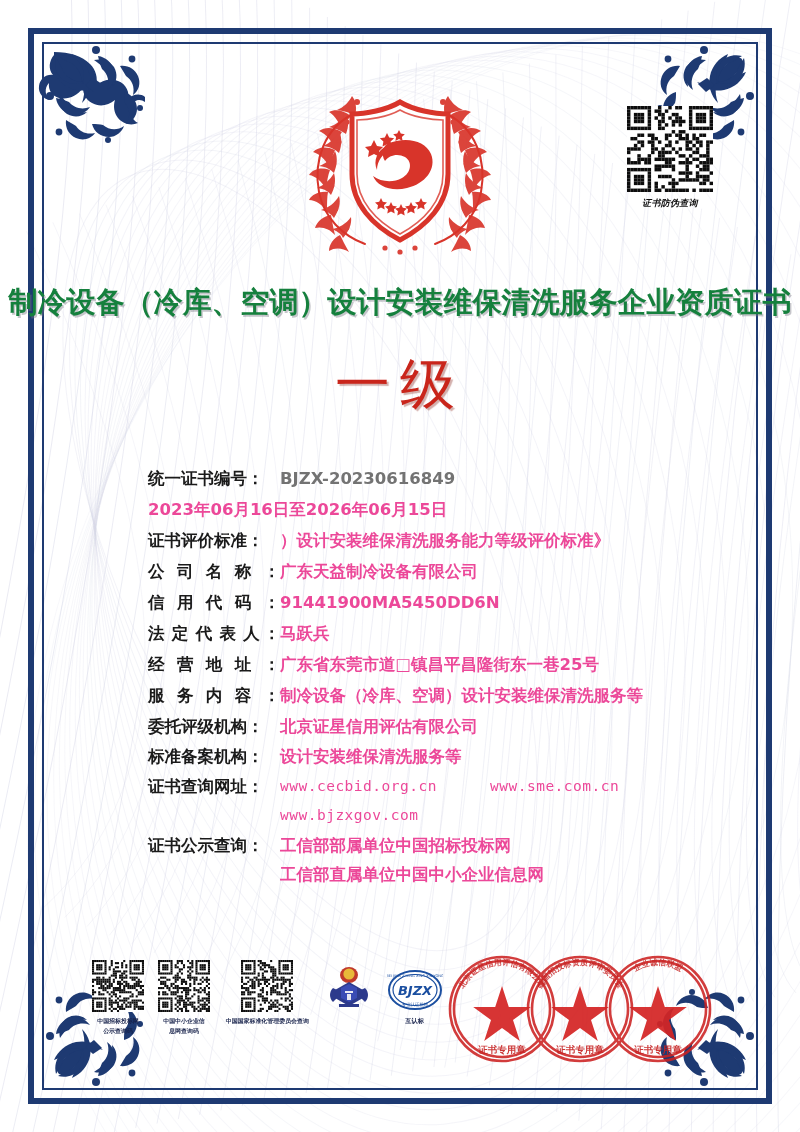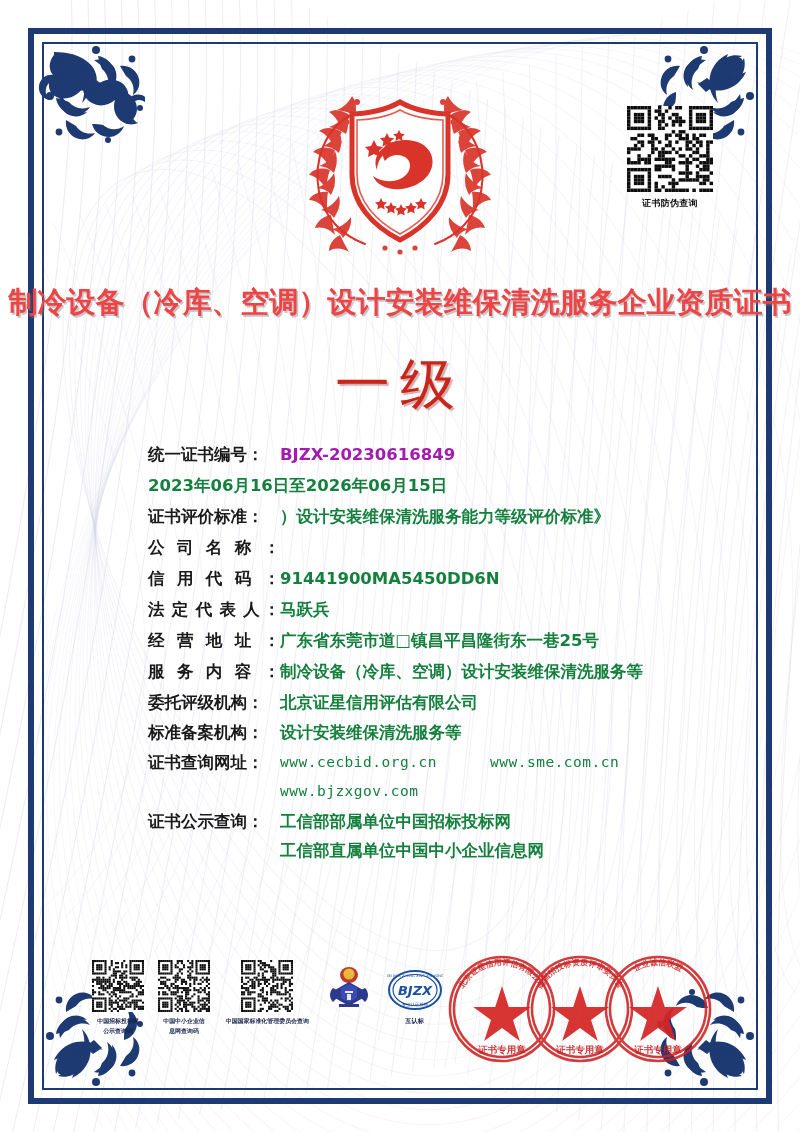--- a/index.html
+++ b/index.html
@@ -23,48 +23,48 @@
   .c-br{right:36px;bottom:36px;transform:scale(-1,-1);}
 
   
   .content{position:absolute;left:0;top:0;width:800px;height:1132px;z-index:5;}
 
   
   .emblem{position:absolute;left:295px;top:76px;width:210px;height:180px;}
   .emblem svg{display:block;width:210px;height:180px;}
 
   
-  .qr-top{position:absolute;left:622px;top:106px;width:96px;text-align:center;}
+  .qr-top{position:absolute;left:622px;top:106px;width:96px;text-align:center;font-style:italic;}
   .qr-top .qrbox{width:86px;height:86px;margin:0 auto;}
   .qr-top .qrcap{font-family:"DejaVu Sans","Liberation Sans",sans-serif;
       font-size:9px;font-weight:700;color:#111;margin-top:5px;letter-spacing:.3px;}
 
   
   .title{position:absolute;left:0;top:283px;width:800px;text-align:center;
       font-family:Liberation Mono, monospace;
-      font-size:29px;font-weight:700;color:#ef4444;letter-spacing:0px;
+      font-size:29px;font-weight:700;color:#15803d;letter-spacing:0px;
       white-space:nowrap;text-shadow:1.5px 1.5px 0 rgba(120,120,130,.42);}
 
   .grade{position:absolute;left:0;top:348px;width:800px;text-align:center;
       font-family:"DejaVu Sans","Liberation Sans",sans-serif;
       font-size:55px;font-weight:400;color:#c9251b;letter-spacing:10px;
       text-shadow:2px 2px 1px rgba(130,30,20,.35);}
 
   
-  .fields{position:absolute;left:148px;top:440px;width:600px;}
+  .fields{position:absolute;left:148px;top:464px;width:600px;}
   .row{display:flex;align-items:flex-start;margin-bottom:1px;min-height:30px;}
   .lbl{width:132px;flex:0 0 132px;
       font-family:"DejaVu Sans","Liberation Sans",sans-serif;
       font-size:16.5px;font-weight:700;color:#1a1a1a;line-height:30px;white-space:nowrap;}
   .lbl.spread{display:flex;justify-content:space-between;}
   .lbl.spread span{display:inline-block;}
-  .val{flex:1;font-size:16.5px;font-weight:700;color:#15803d;line-height:30px;
+  .val{flex:1;font-size:16.5px;font-weight:700;color:#ec4899;line-height:30px;
       font-family:"Liberation Serif","DejaVu Serif",serif;}
   .val.sans{font-family:"DejaVu Sans","Liberation Sans",sans-serif;}
-  .val.red{color:#a21caf;}
+  .val.red{color:#737373;}
   .val .cont{display:block;}
   .val.mono{font-family:"DejaVu Sans Mono","Liberation Mono",monospace;
       font-size:14.5px;font-weight:400;letter-spacing:.5px;}
   .urlrow{display:flex;}
   .urlrow .u1{width:210px;}
   .row.tight{min-height:29px;}
   .row.tight .lbl,.row.tight .val{line-height:29px;}
 
   
   .bottom{position:absolute;left:0;top:958px;width:800px;height:100px;}
@@ -749,20 +749,21 @@
           <span>公</span>
           <span> </span>
           <span>司</span>
           <span> </span>
           <span>名</span>
           <span> </span>
           <span>称</span>
           <span> </span>
           <span>：</span>
         </div>
+        <div class="val sans"><span>广东天益制冷设备有限公司</span></div>
       </div>
       <div class="row">
         <div class="lbl spread">
           <span>信</span>
           <span> </span>
           <span>用</span>
           <span> </span>
           <span>代</span>
           <span> </span>
           <span>码</span>

